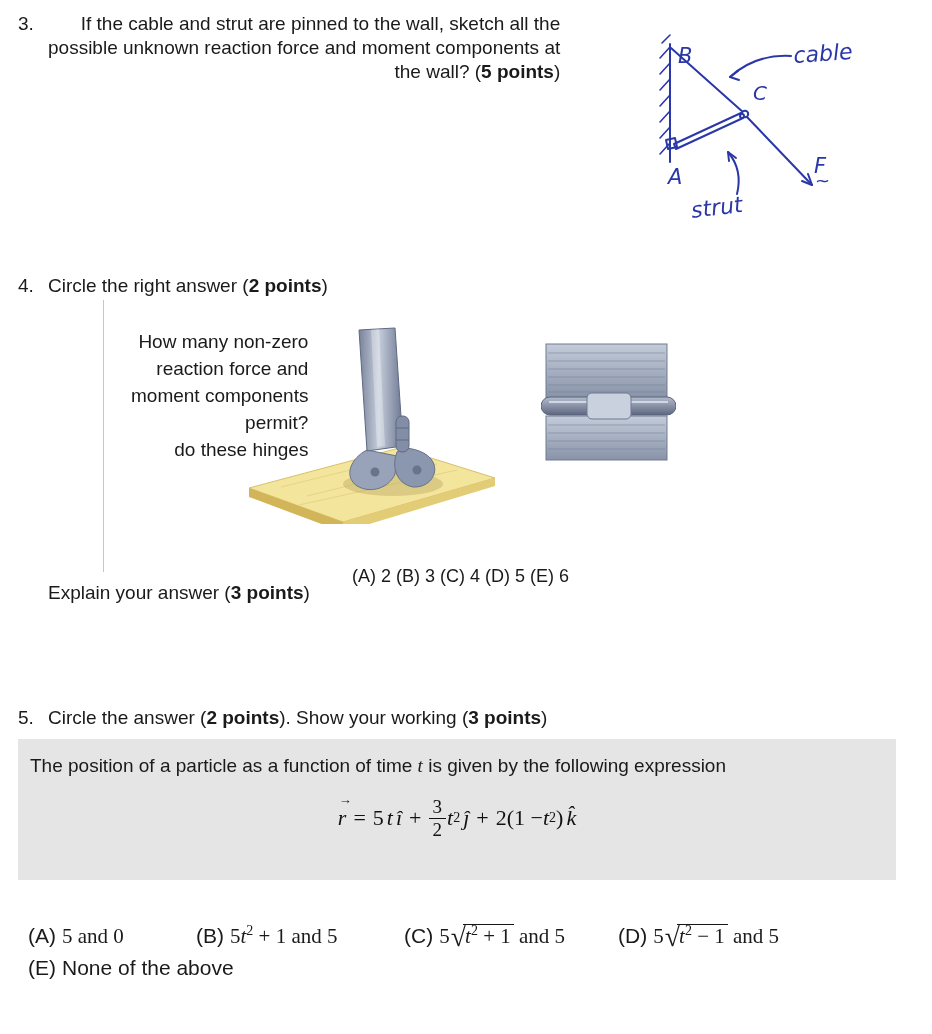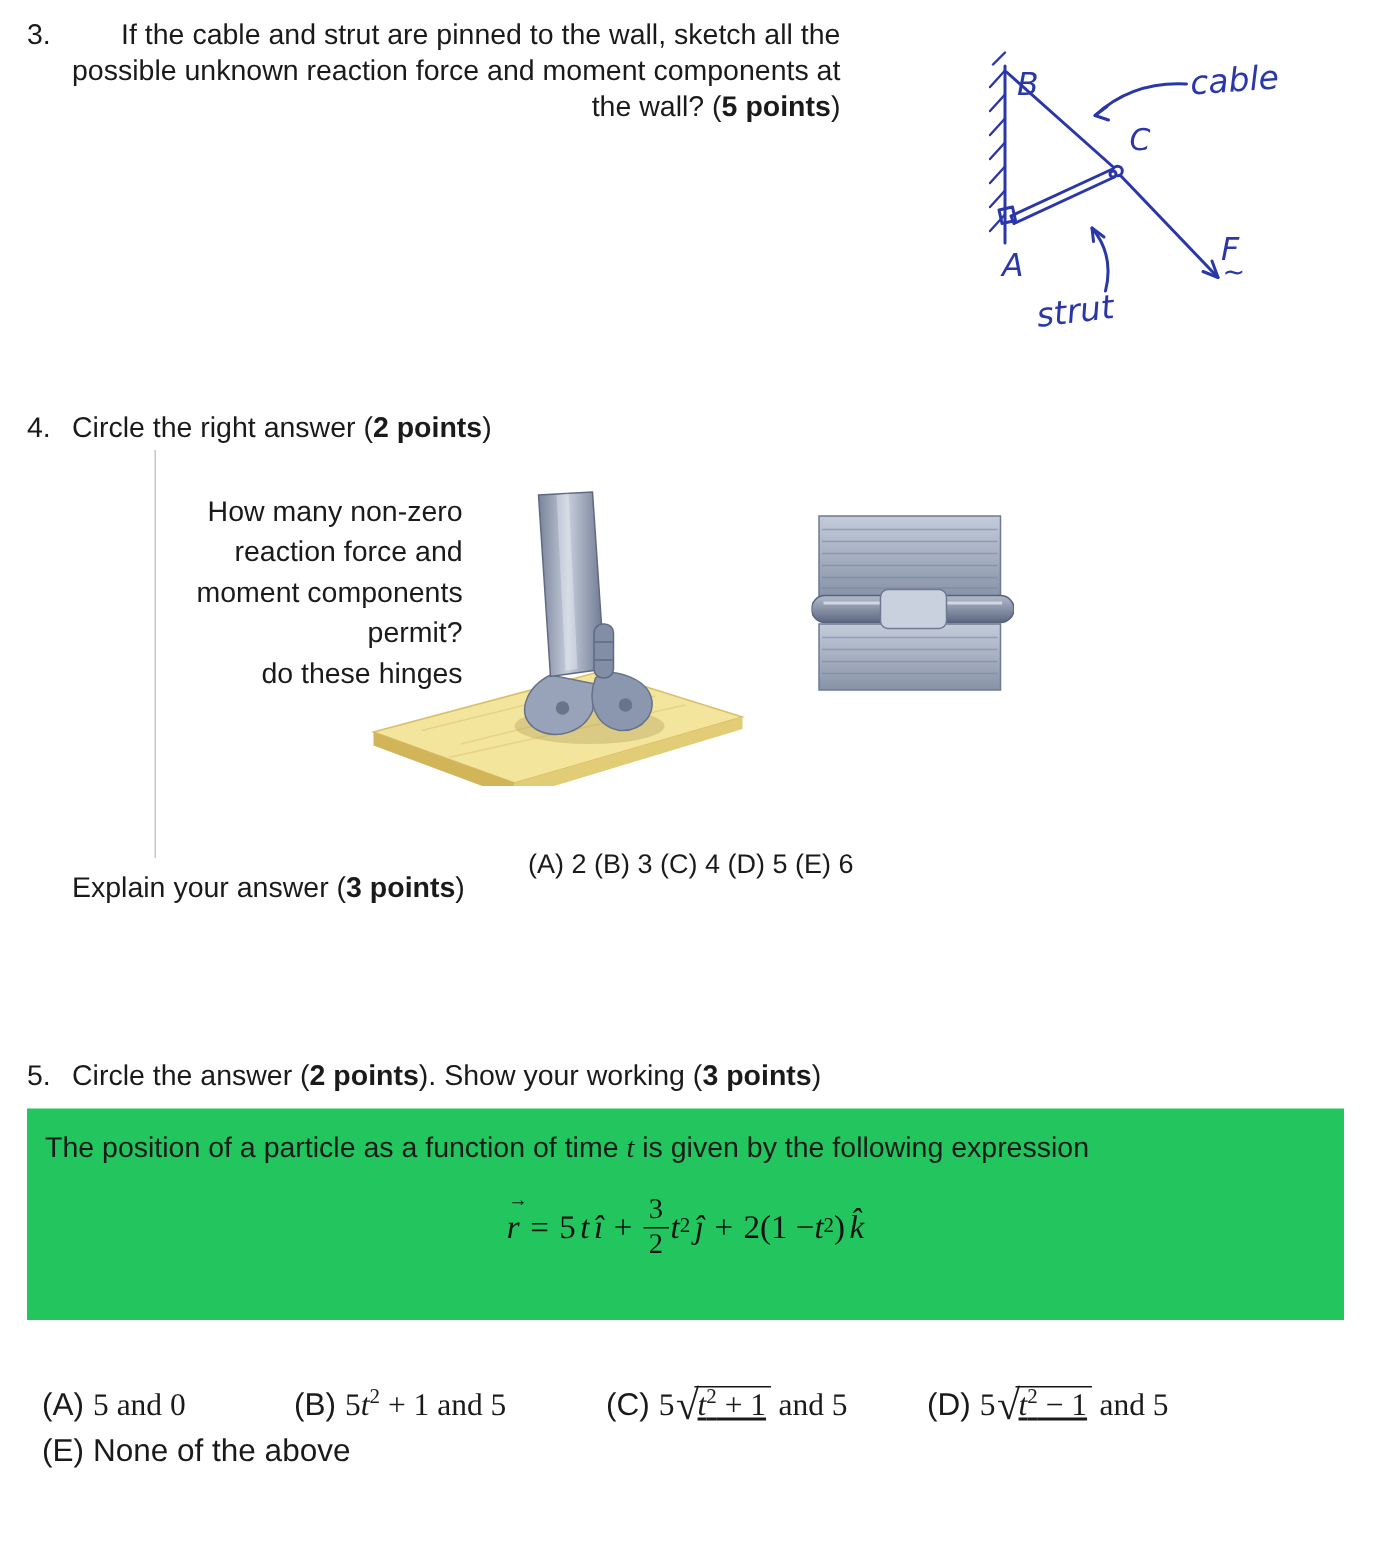--- a/index.html
+++ b/index.html
@@ -28,21 +28,21 @@
              border-left:1.5px solid #c6c6c6; }
   .q4prompt { position:absolute; left:27px; top:28px; font-size:19px; line-height:27px; }
   .hinge1 { position:absolute; left:137px; top:24px; }
   .hinge2 { position:absolute; left:437px; top:42px; }
   .q4options { position:absolute; left:248px; top:238px; font-size:18px;margin-top:28px; }
   .explain { position:absolute; left:48px; top:582px; font-size:19px; }
 
   
   .q5head { left:18px; top:706px; }
   .bluebox { position:absolute; left:18px; top:739px; width:878px; height:141px;
-             background:#22c55e; }
+             background:#e5e5e5; }
   .boxtext { position:absolute; left:12px; top:16px; font-size:19px; width:856px; }
   .boxtext .ser { font-family:"Liberation Serif","DejaVu Serif",serif; font-style:italic; }
 
   .formula { position:absolute; left:0; top:58px; width:100%;
              display:flex; justify-content:center; align-items:center;
              font-family:"Liberation Serif","DejaVu Serif",serif; font-size:22px; color:#111; }
   .mi { font-family:"Liberation Serif","DejaVu Serif",serif; font-style:italic; }
   .mn { font-family:"Liberation Serif","DejaVu Serif",serif; font-style:normal; }
   .mo { font-family:"Liberation Serif","DejaVu Serif",serif; margin:0 7px; }
   .sp { margin-left:3px; }
@@ -57,21 +57,21 @@
   .magline { position:absolute; left:28px; top:891px; font-size:21px; }
   .magline .mi { font-size:21px; }
 
   .choicesrow { position:absolute; left:0; top:924px; width:932px; height:36px; font-size:21px;text-align:center; }
   .choice { position:absolute; white-space:nowrap; }
   .ca { left:28px; } .cb { left:196px; } .cc { left:404px; } .cd { left:618px; }
   .clabel { font-family:"Liberation Sans",sans-serif; margin-right:6px; }
   .cmath { font-family:"Liberation Serif","DejaVu Serif",serif; }
   .csup { font-size:14px; line-height:0; }
   .rootsign { display:inline-block; font-size:28px; line-height:0; vertical-align:-3px; margin:0 -3px 0 1px; }
-  .rad { display:inline-block; border-top:1.7px solid #151515; padding:1px 3px 0 2px; line-height:1.0;text-decoration:underline; }
+  .rad { display:inline-block; border-top:1.7px solid #151515; padding:1px 3px 0 2px; line-height:1.0; }
   .echoice { position:absolute; left:28px; top:956px; font-size:21px; }
 </style>
 </head>
 <body>
 
 <div class="page">
 
   <div class="q q3">
     <div class="qnum">3.</div>
     <div class="qbody">

